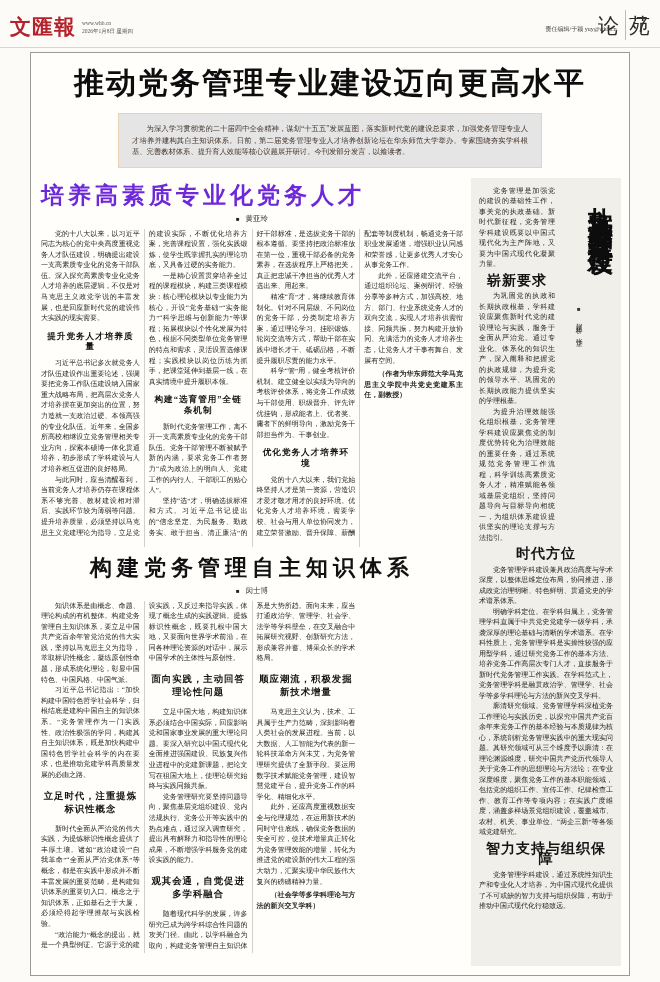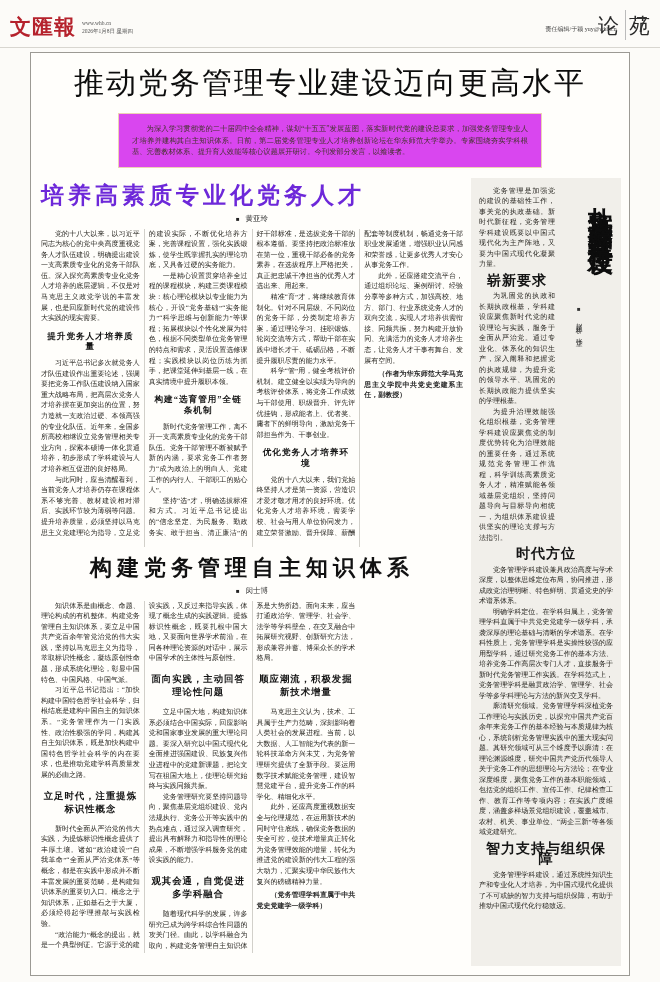--- a/index.html
+++ b/index.html
@@ -29,26 +29,26 @@
     font-size:22px;color:#333;border-left:1px solid #bbb;
     padding:2px 4px 2px 10px;font-family:"Liberation Sans",sans-serif;font-weight:300;
   }
   
   .frame{
     position:absolute;left:30px;top:52px;width:600px;height:924px;
     border:1px solid #9c9a94;background:#fffefb;
     box-sizing:border-box;padding:8px 10px;
   }
   .headline{
-    margin:2px 0 0;text-align:center;font-size:30px;font-weight:400;
+    margin:2px 0 0;text-align:center;font-size:30px;font-weight:700;
     letter-spacing:2px;color:#0d0d0d;
     font-family:"Liberation Sans","DejaVu Sans",sans-serif;
   }
   .intro-box{
-    width:396px;margin:9px auto 10px;background:#d946ef;
+    width:396px;margin:9px auto 10px;background:#e5e5e5;
     border:1px solid #ecd2b4;padding:9px 13px;
     font-size:7.3px;line-height:11.5px;color:#41332a;text-align:justify;
   }
   .intro-box p{margin:0;text-indent:2em;}
   
   .content{display:flex;gap:8px;}
   .main-col{width:422px;flex:none;}
   
   .art-title1{
     margin:2px 0 1px;text-align:left;font-size:23px;font-weight:800;
@@ -164,21 +164,21 @@
           <p class="para">新时代全面从严治党的伟大实践，为提炼标识性概念提供了丰厚土壤。诸如“政治建设”“自我革命”“全面从严治党体系”等概念，都是在实践中形成并不断丰富发展的重要范畴，是构建知识体系的重要切入口。概念之于知识体系，正如基石之于大厦，必须经得起学理推敲与实践检验。</p>
           <p class="para">“政治能力”概念的提出，就是一个典型例证。它源于党的建设实践，又反过来指导实践，体现了概念生成的实践逻辑。提炼标识性概念，既要扎根中国大地，又要面向世界学术前沿，在同各种理论资源的对话中，展示中国学术的主体性与原创性。</p>
           <h4 class="subhead subhead-2l">面向实践，主动回答理论性问题</h4>
           <p class="para">立足中国大地，构建知识体系必须结合中国实际，回应影响党和国家事业发展的重大理论问题。要深入研究以中国式现代化全面推进强国建设、民族复兴伟业进程中的党建新课题，把论文写在祖国大地上，使理论研究始终与实践同频共振。</p>
           <p class="para">党务管理研究要坚持问题导向，聚焦基层党组织建设、党内法规执行、党务公开等实践中的热点难点，通过深入调查研究，提出具有解释力和指导性的理论成果，不断增强学科服务党的建设实践的能力。</p>
           <h4 class="subhead subhead-2l">观其会通，自觉促进多学科融合</h4>
           <p class="para">随着现代科学的发展，许多研究已成为跨学科综合性问题的攻关门径。由此，以学科融合为取向，构建党务管理自主知识体系是大势所趋。面向未来，应当打通政治学、管理学、社会学、法学等学科壁垒，在交叉融合中拓展研究视野、创新研究方法，形成兼容并蓄、博采众长的学术格局。</p>
           <h4 class="subhead subhead-2l">顺应潮流，积极发掘新技术增量</h4>
           <p class="para">马克思主义认为，技术、工具属于生产力范畴，深刻影响着人类社会的发展进程。当前，以大数据、人工智能为代表的新一轮科技革命方兴未艾，为党务管理研究提供了全新手段。要运用数字技术赋能党务管理，建设智慧党建平台，提升党务工作的科学化、精细化水平。</p>
           <p class="para">此外，还应高度重视数据安全与伦理规范，在运用新技术的同时守住底线，确保党务数据的安全可控，使技术增量真正转化为党务管理效能的增量，转化为推进党的建设新的伟大工程的强大动力，汇聚实现中华民族伟大复兴的磅礴精神力量。</p>
-          <p class="endnote">（党务管理学科直属于中共党史党建学一级学科）</p>
+          <p class="endnote">（社会学等多学科理论与方法的新兴交叉学科）</p>
         </div>
 
     </div>
 
     <div class="sidebar">
       <div class="side-text">
         <div class="vblock">
           <span class="vbyline">
             <span class="sq">■</span>
             <span>赵正桥　张堂</span>

